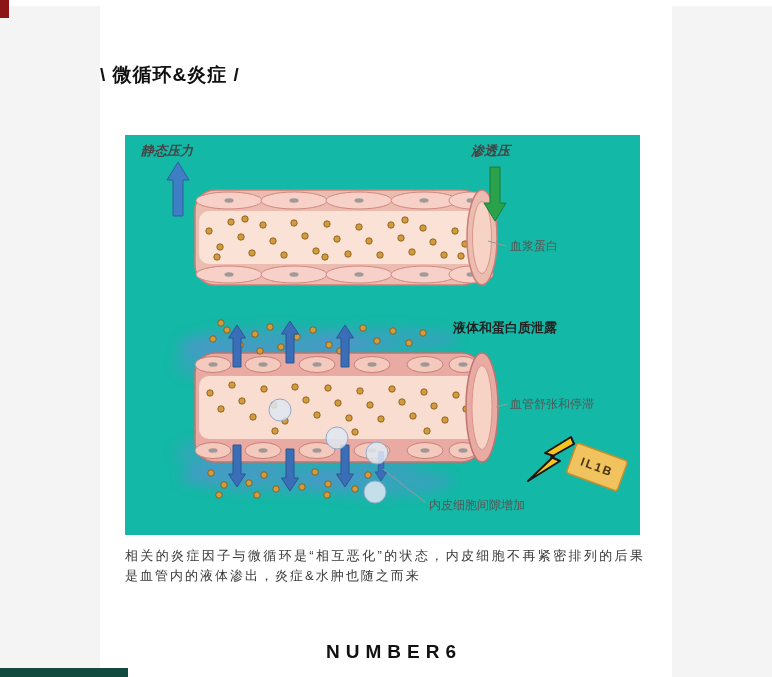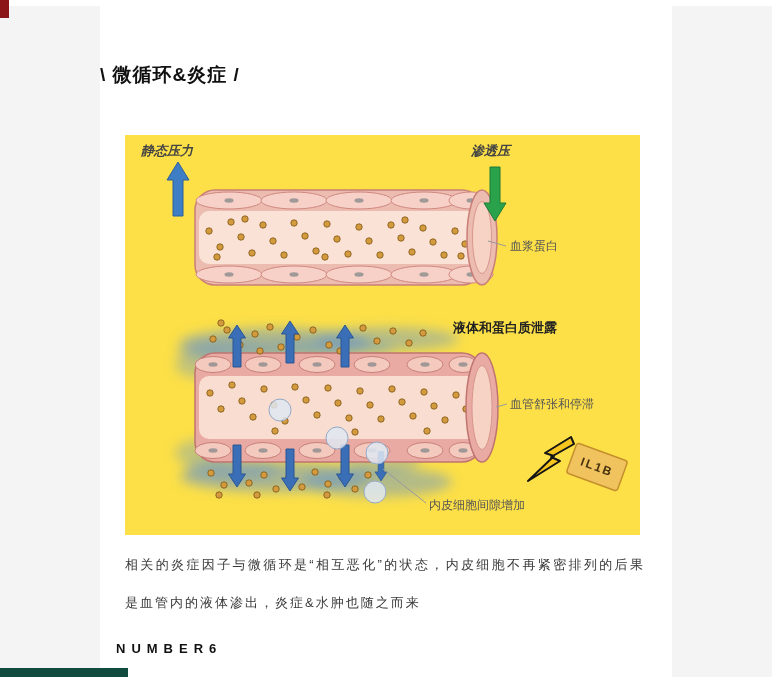--- a/index.html
+++ b/index.html
@@ -10,30 +10,30 @@
   }
   .top-strip{position:absolute;top:0;left:0;width:772px;height:6px;background:#ffffff}
   .corner-mark{position:absolute;top:0;left:0;width:9px;height:18px;background:#8c1518}
   .card{position:absolute;top:0;left:100px;width:572px;height:677px;background:#ffffff}
   .title{
     position:absolute;top:62px;left:0;width:100%;text-align:left;
     font-size:19px;font-weight:bold;color:#111;letter-spacing:1px;
   }
   .diagram{
     position:absolute;top:135px;left:25px;width:515px;height:400px;
-    background:#fde047;
+    background:#14b8a6;
   }
   .paragraph{
     position:absolute;top:546px;left:25px;width:520px;
-    font-size:13px;color:#3a3a3a;line-height:38px;letter-spacing:2px;
+    font-size:13px;color:#3a3a3a;line-height:20px;letter-spacing:2px;
     text-align:justify;
   }
   .footer{
-    position:absolute;top:641px;left:16px;width:100%;
-    font-size:13px;font-weight:bold;letter-spacing:6px;color:#111;
+    position:absolute;top:641px;left:8px;width:100%;text-align:center;
+    font-size:19px;font-weight:bold;letter-spacing:6px;color:#111;
   }
   .bottom-bar{position:absolute;bottom:0;left:0;width:128px;height:9px;background:#114a3f}
 
   
   .protein-dots circle{fill:#d39a3e;stroke:#7c5515;stroke-width:.8}
   .cell1{fill:#f7d0c7;stroke:#cf8880;stroke-width:1}
   .cell2{fill:#f5cabe;stroke:#c87f78;stroke-width:1}
   .nucleus{fill:#8f8f8f;opacity:.85}
   .lbl{font-size:12px;fill:#555}
   .lbl-bold{font-size:13px;font-weight:bold;fill:#222}

